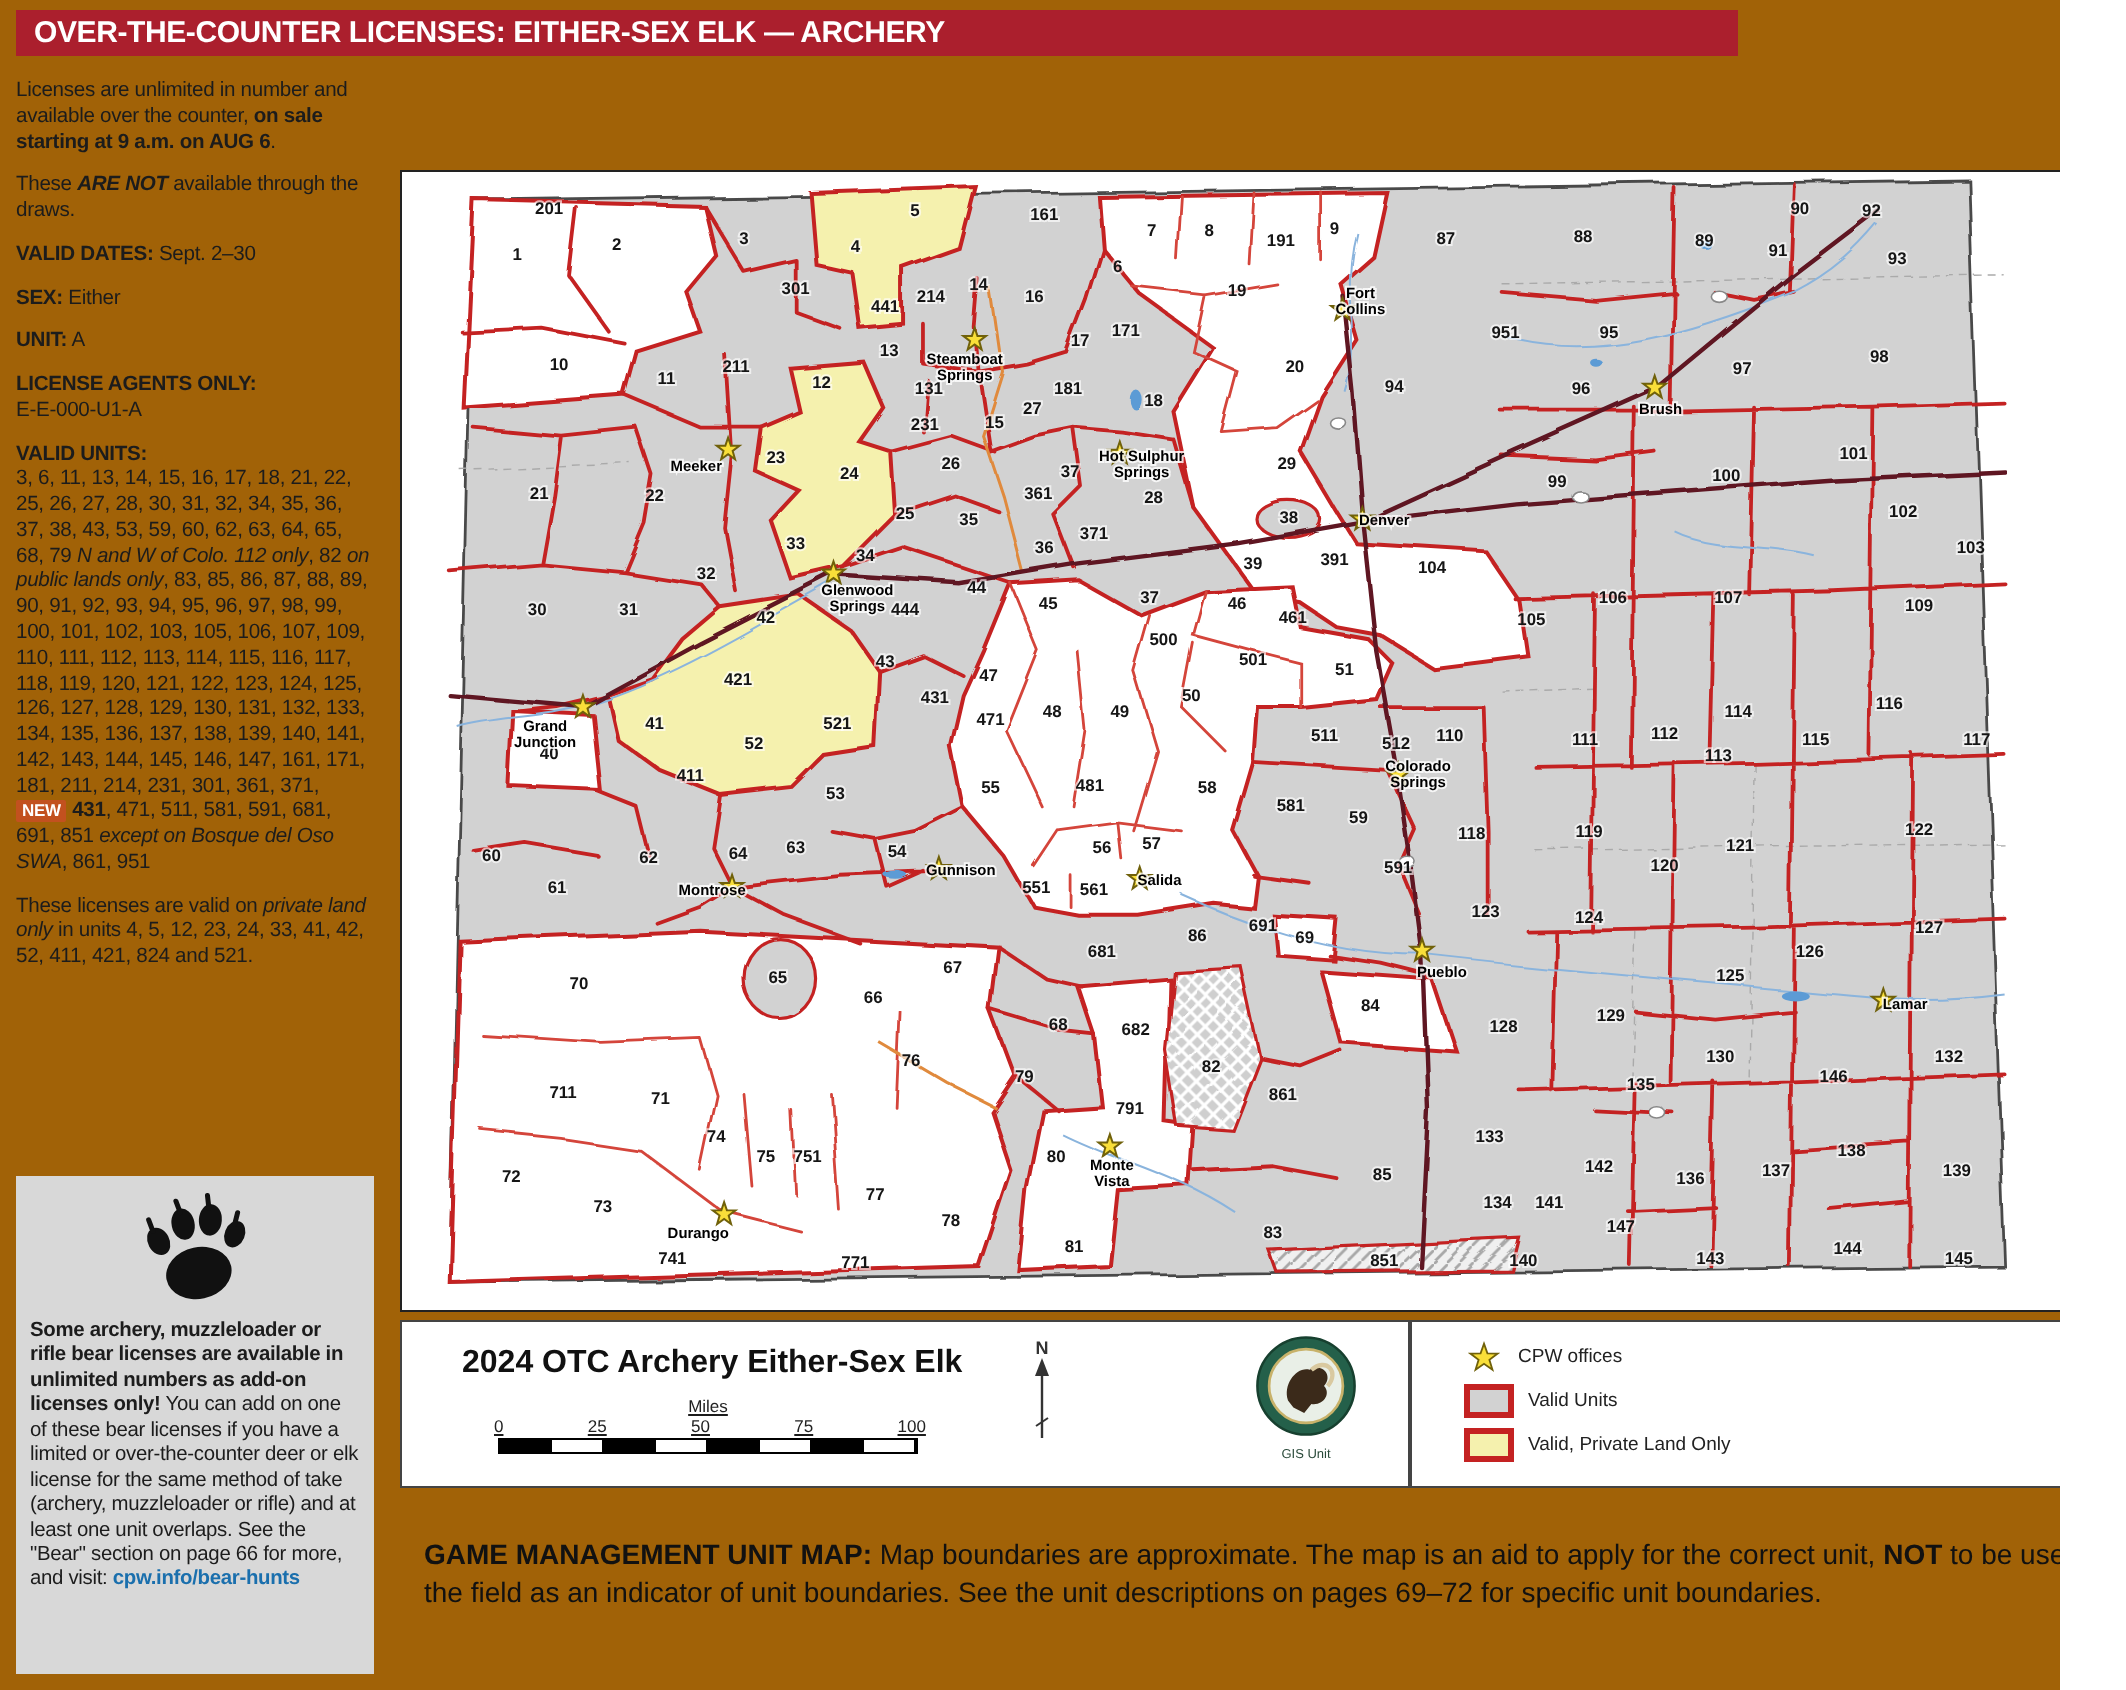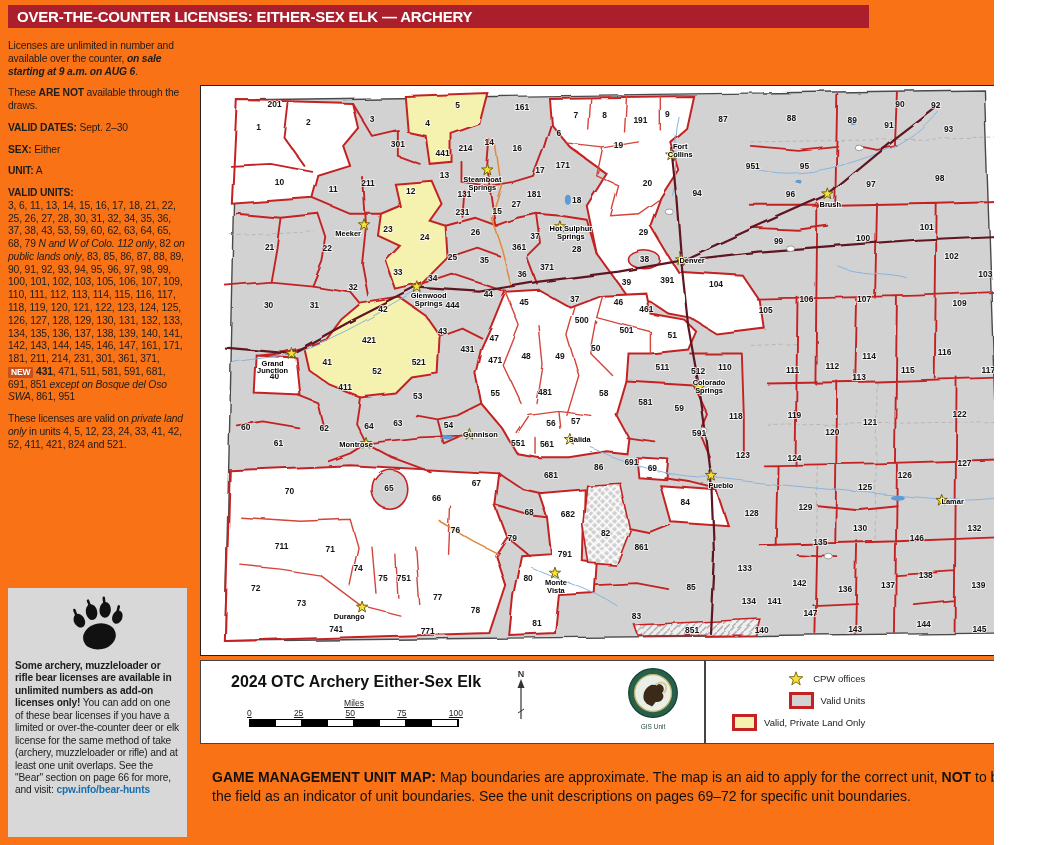--- a/index.html
+++ b/index.html
@@ -1,17 +1,17 @@
 <!DOCTYPE html>
 <html><head>
 <meta charset="utf-8">
 <style>
   html,body{margin:0;padding:0;background:#fff;}
-  .page{position:relative;width:994px;height:845px;background:#f97316;overflow:hidden;
-        font-family:"Liberation Sans",sans-serif;color:#1c1c1c;}
+  .page{position:relative;width:994px;height:845px;background:#a16207;overflow:hidden;
+        font-family:"Liberation Sans",sans-serif;color:#1c1c1c;padding-left:36px;}
   
   .banner{position:absolute;left:8px;top:5px;width:852px;height:23px;background:#ab1f2d;
           color:#fff;font-weight:bold;font-size:15px;line-height:23px;padding-left:9px;
           letter-spacing:-0.2px;white-space:nowrap;}
   
   .sidebar{position:absolute;left:8px;top:40px;width:179px;}
   .sb{margin:0 0 9px 0;font-size:10.3px;line-height:1.24;letter-spacing:-0.15px;}
   .sb b{font-weight:bold;}
   .sb i,.seg-i{font-style:italic;}
   .d-block{display:block;}
@@ -58,21 +58,21 @@
   .scale-cell{flex:1;}
   .sc-b{background:#000;} .sc-w{background:#fff;border-left:1px solid #000;border-right:1px solid #000;}
   .north{position:absolute;left:310px;top:8px;width:20px;text-align:center;}
   .north-n{font-size:9px;color:#333;font-weight:bold;}
   .cpw-logo{position:absolute;right:22px;top:5px;width:58px;text-align:center;}
   .logo-cap{font-size:6.5px;color:#2a4a3a;margin-top:-1px;}
   .legend-right{position:absolute;left:705px;top:660px;width:352px;height:84px;
                 border:1.5px solid #444;box-sizing:border-box;background:#fff;}
   .legend-col{position:absolute;top:9px;}
   #legend-col-1{left:26px;} #legend-col-2{left:168px;}
-  .legend-row{display:flex;align-items:center;gap:7px;height:17px;margin-bottom:5px;justify-content:flex-end;}
+  .legend-row{display:flex;align-items:center;gap:7px;height:17px;margin-bottom:5px;}
   .swatch{width:19px;height:11px;border:3px solid #c42222;flex:0 0 auto;background:#fff;}
   .s-gray{background:#d2d2d2;}
   .s-yellow{background:#f5f1ae;}
   .s-white{background:#fff;}
   .s-crosshatch{background:
      repeating-linear-gradient(45deg,#fff 0 1.5px,rgba(0,0,0,0) 1.5px 5px),
      repeating-linear-gradient(-45deg,#fff 0 1.5px,#cfcfcf 1.5px 5px);}
   .s-diagonal{background:repeating-linear-gradient(45deg,#b5b5b5 0 1.5px,#efefef 1.5px 5.5px);}
   .legend-star{width:20px;height:18px;flex:0 0 auto;}
   .legend-label{font-size:9.5px;color:#222;white-space:nowrap;}
@@ -83,25 +83,26 @@
 </head>
 <body>
 
 <div class="page">
 
   <div class="banner">
     <span>OVER-THE-COUNTER LICENSES: EITHER-SEX ELK — ARCHERY</span>
   </div>
 
   <aside class="sidebar">
-    <p class="sb"><span>Licenses are unlimited in number and available over the counter, </span><span style="font-weight: bold; font-style: italic;">on sale starting at 9 a.m. on AUG 6</span><span>.</span></p>
-    <p class="sb"><span>These </span><span style="font-weight: bold;">ARE NOT</span><span> available through the draws.</span></p>
+    <p class="sb"><span>Licenses are unlimited in number and available over the counter, </span><span style="font-weight: bold;">on sale starting at 9 a.m. on AUG 6</span><span>.</span></p>
+    <p class="sb"><span>These </span><span style="font-weight: bold; font-style: italic;">ARE NOT</span><span> available through the draws.</span></p>
     <p class="sb"><b>VALID DATES:</b> <span>Sept. 2–30</span></p>
     <p class="sb"><b>SEX:</b> <span>Either</span></p>
     <p class="sb"><b>UNIT:</b> <span>A</span></p>
+    <p class="sb"><b class="d-block">LICENSE AGENTS ONLY:</b><span>E-E-000-U1-A</span></p>
     <p class="sb"><b class="d-block">VALID UNITS:</b><span><span>3, 6, 11, 13, 14, 15, 16, 17, 18, 21, 22, 25, 26, 27, 28, 30, 31, 32, 34, 35, 36, 37, 38, 43, 53, 59, 60, 62, 63, 64, 65, 68, 79 </span><span class="seg-i">N and W of Colo. 112 only</span><span>, 82 </span><span class="seg-i">on public lands only</span><span>, 83, 85, 86, 87, 88, 89, 90, 91, 92, 93, 94, 95, 96, 97, 98, 99, 100, 101, 102, 103, 105, 106, 107, 109, 110, 111, 112, 113, 114, 115, 116, 117, 118, 119, 120, 121, 122, 123, 124, 125, 126, 127, 128, 129, 130, 131, 132, 133, 134, 135, 136, 137, 138, 139, 140, 141, 142, 143, 144, 145, 146, 147, 161, 171, 181, 211, 214, 231, 301, 361, 371, </span><span class="new-badge">NEW</span><span> </span><span style="font-weight: bold;">431</span><span>, 471, 511, 581, 591, 681, 691, 851 </span><span class="seg-i">except on Bosque del Oso SWA</span><span>, 861, 951</span></span></p>
     <p class="sb"><span>These licenses are valid on </span><span class="seg-i">private land only</span><span> in units 4, 5, 12, 23, 24, 33, 41, 42, 52, 411, 421, 824 and 521.</span></p>
   </aside>
 
   <div class="bear-box">
     <svg class="paw" width="72" height="66" viewBox="0 0 100 92">
       <g fill="#111">
         <ellipse cx="52" cy="62" rx="23" ry="18" transform="rotate(-12 52 62)"></ellipse>
         <ellipse cx="24" cy="40" rx="7.5" ry="10" transform="rotate(-28 24 40)"></ellipse>
         <ellipse cx="41" cy="28" rx="8" ry="11" transform="rotate(-12 41 28)"></ellipse>

